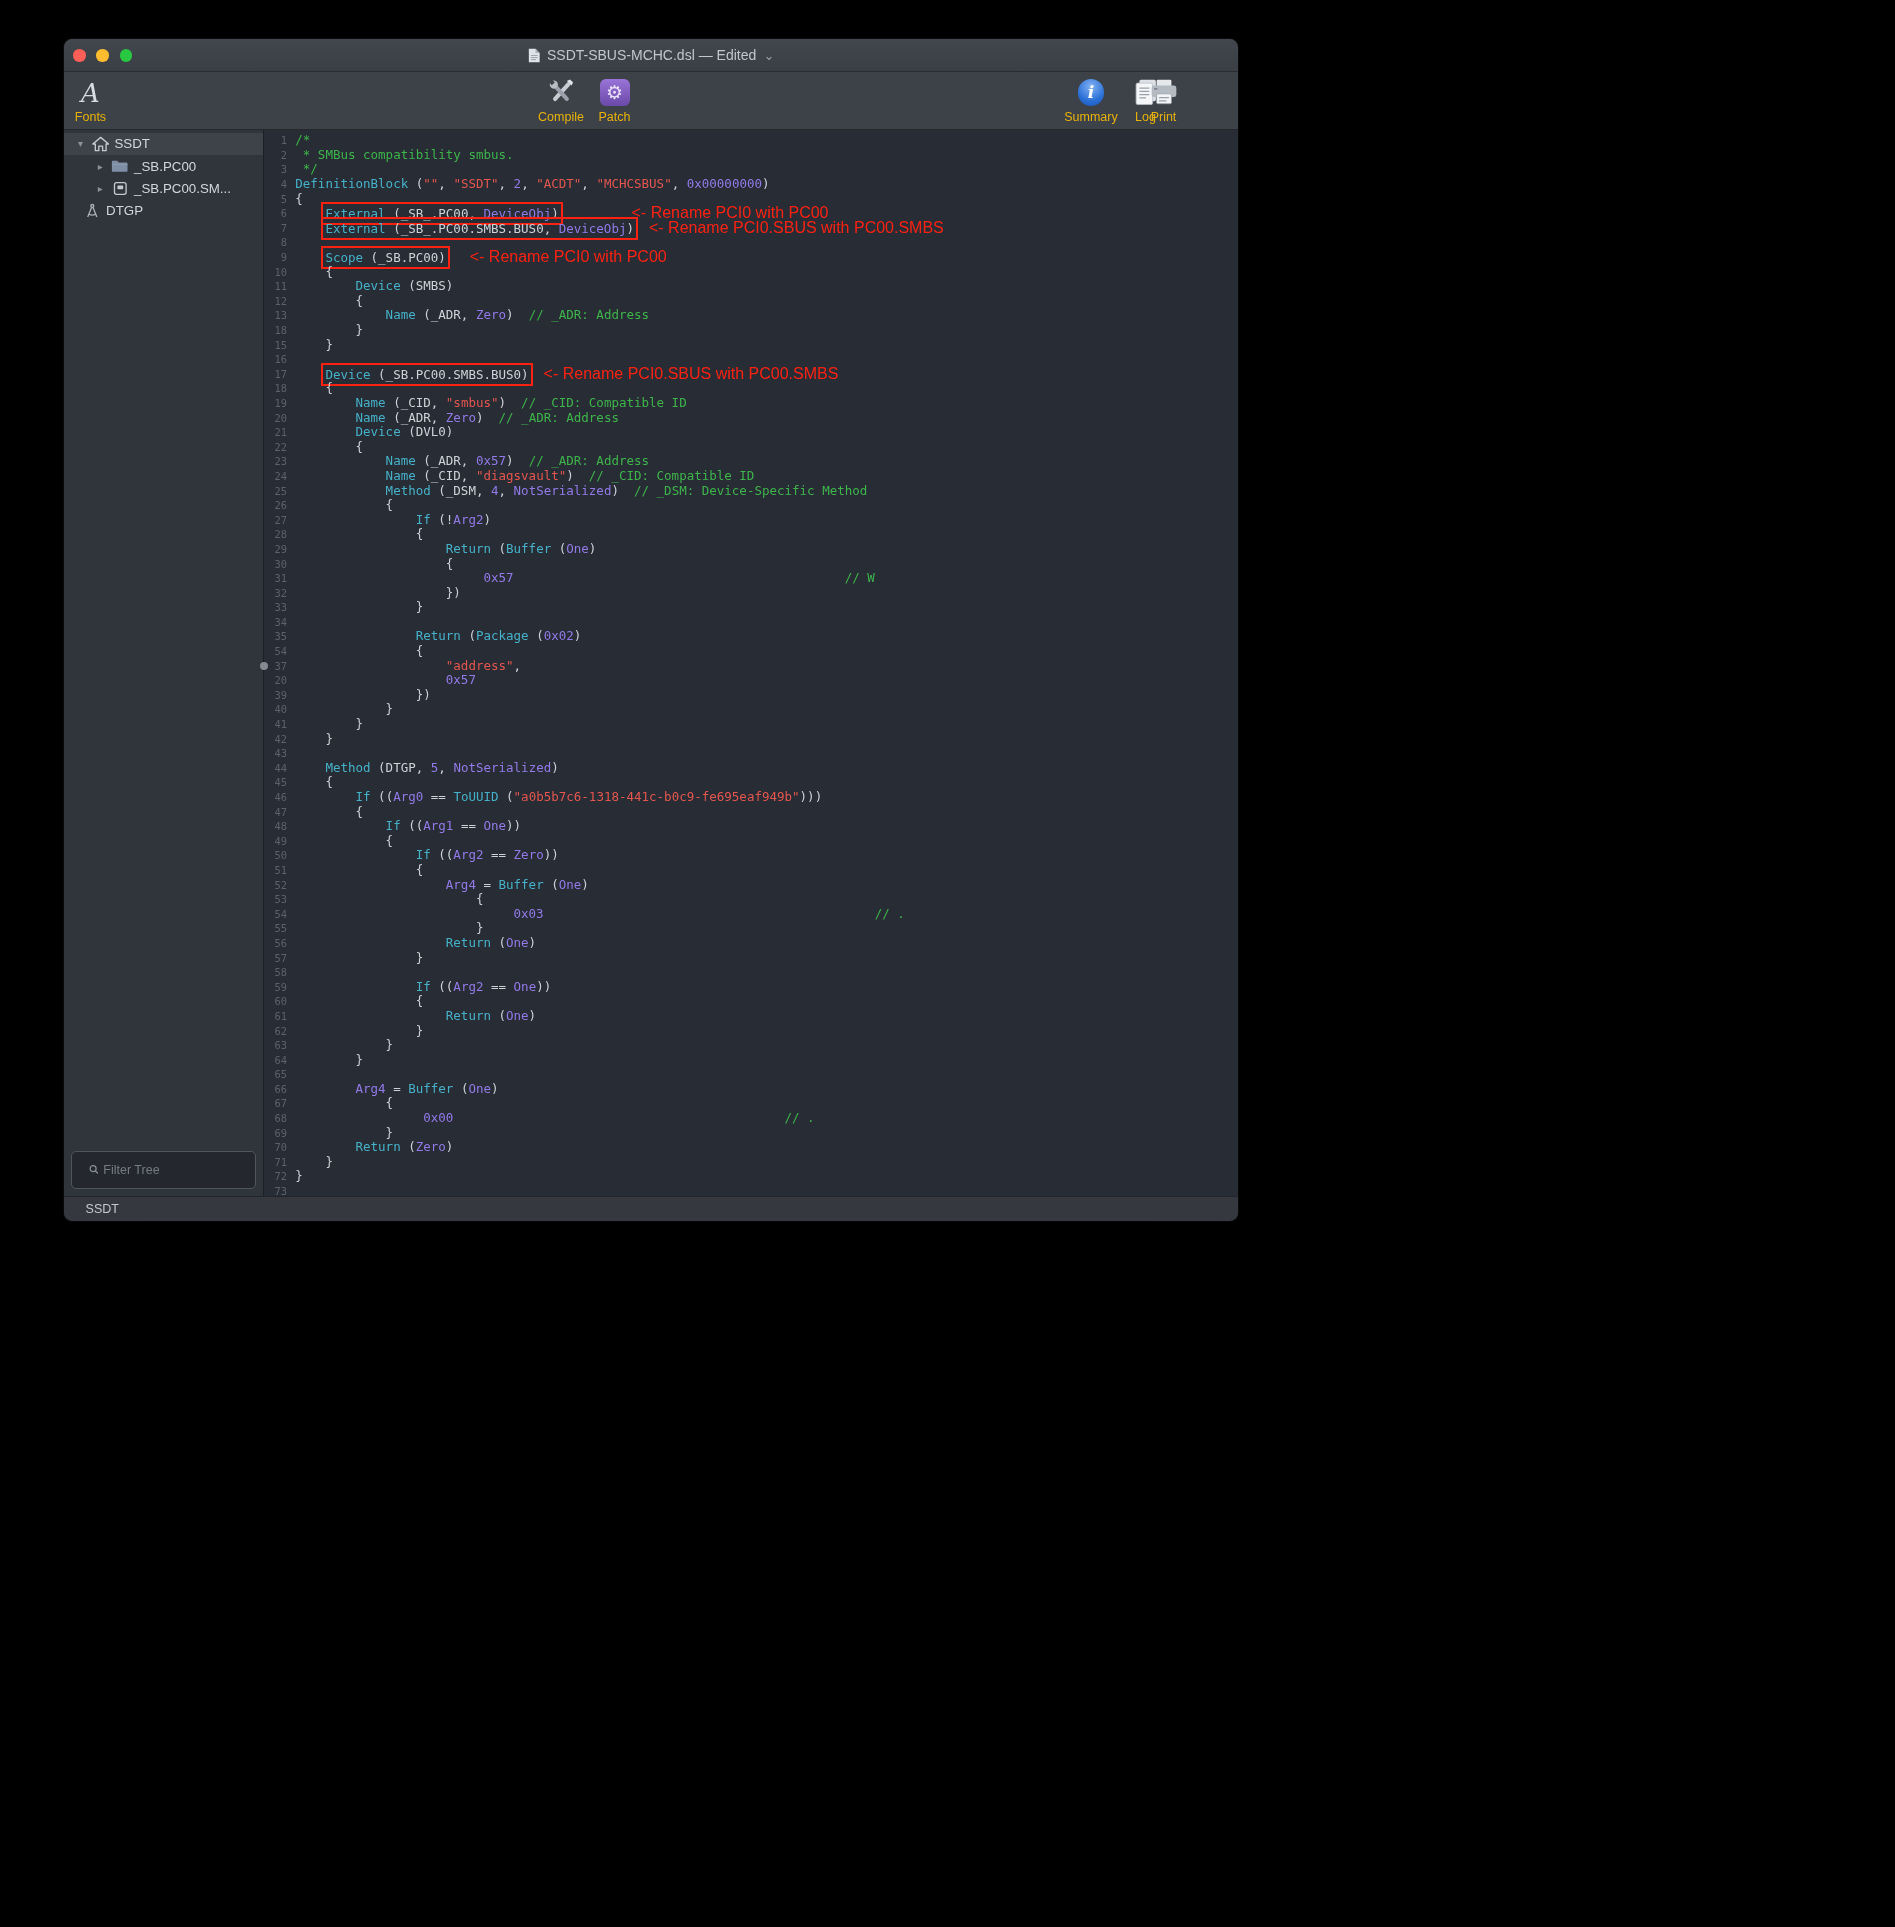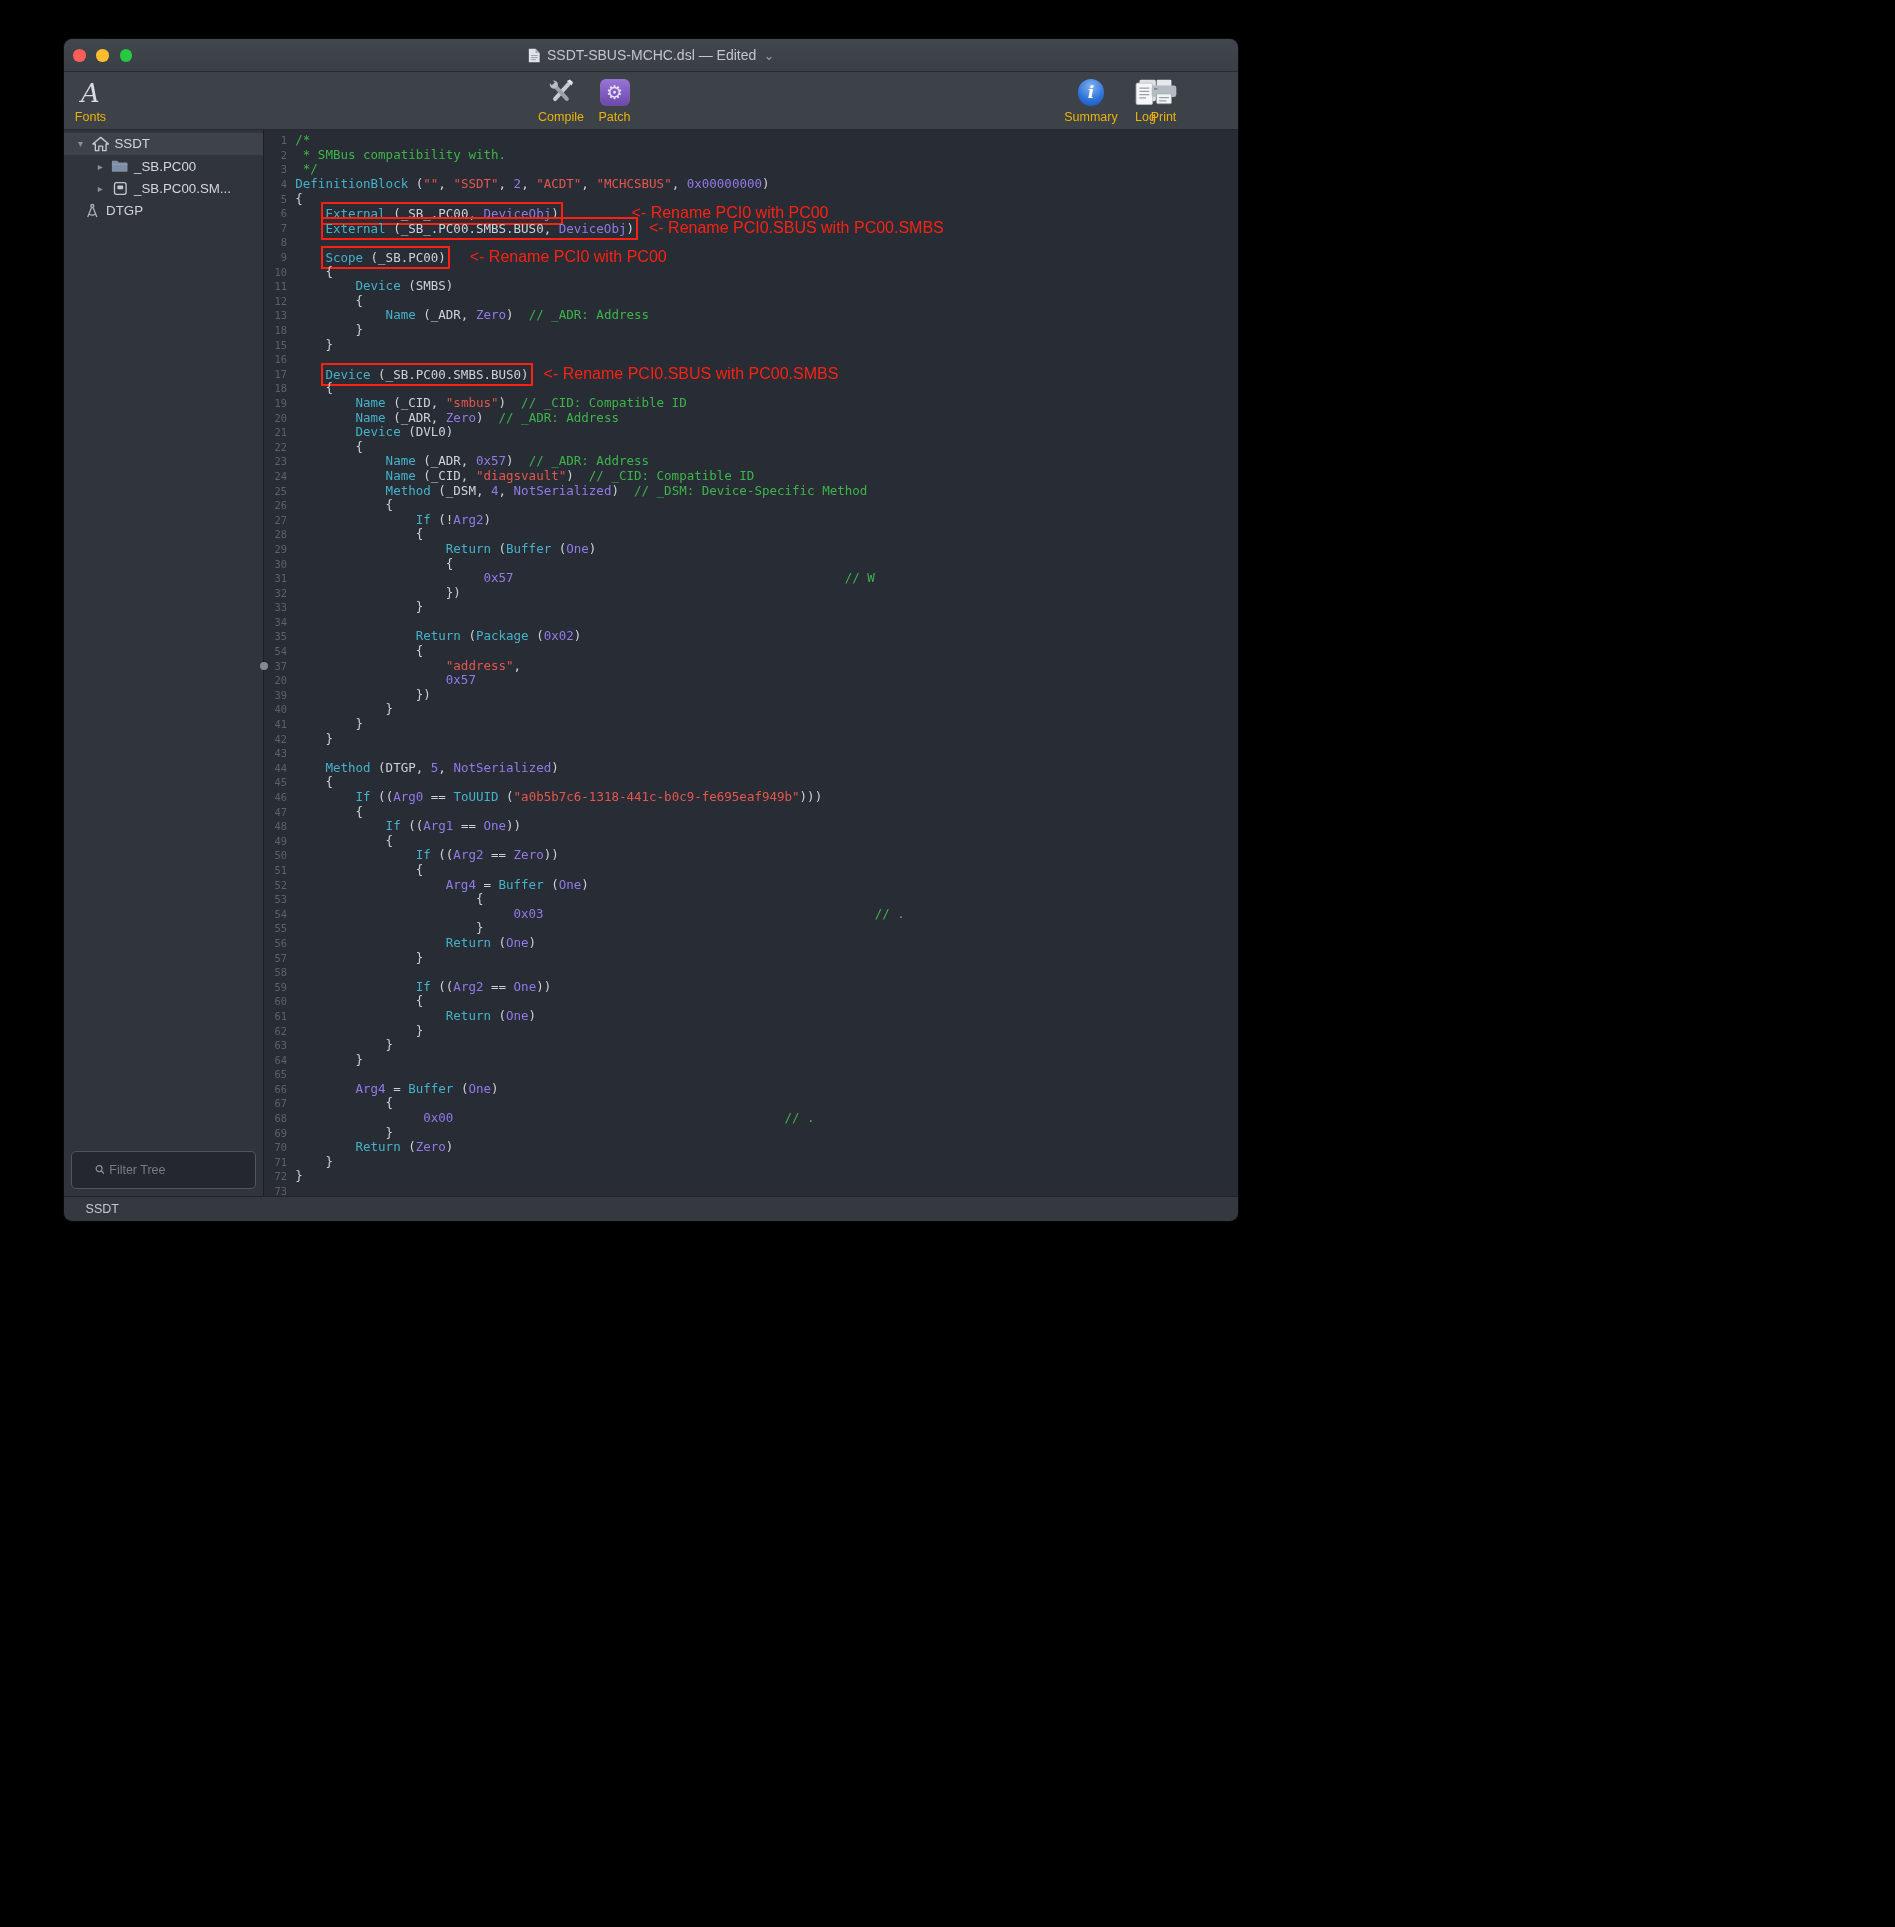--- a/index.html
+++ b/index.html
@@ -40,21 +40,21 @@
   .content{flex:1;display:flex;min-height:0;position:relative}
 
   .sidebar{width:200px;flex:0 0 auto;background:#30343b;border-right:0.8px solid #1d1f24;display:flex;flex-direction:column}
   .tree{flex:1;padding-top:2.5px;overflow:hidden}
   .tree-row{height:22.4px;display:flex;align-items:center;font-size:13.3px;color:#d3d6db;white-space:nowrap}
   .tree-row.selected{background:#3e434a}
   .disc{width:16.6px;flex:0 0 auto;text-align:center;color:#8b9199;font-size:10px;font-family:"DejaVu Sans",sans-serif}
   .tree-icon{width:23px;flex:0 0 auto;display:flex;justify-content:center;align-items:center}
   .tree-label{margin-left:2.5px}
   .filter{margin:5px 6.6px 7.5px;height:38px;flex:0 0 auto;background:#24272d;border:0.8px solid #515560;border-radius:5px;
-    display:flex;align-items:center;padding:0 23px;gap:5px}
+    display:flex;align-items:center;padding:0 17px;gap:5px}
   .filter input{background:transparent;border:none;outline:none;color:#aeb2b9;font-size:12.5px;width:100%;
     font-family:"Liberation Sans",sans-serif}
   .filter input::placeholder{color:#767b84}
 
   .editor{flex:1;background:var(--editor_bg,#272c35);overflow:hidden;padding-top:3.3px;position:relative}
   .line{display:flex;height:14.6px;line-height:14.6px;white-space:pre;
     font-family:"DejaVu Sans Mono",monospace;font-size:12.5px}
   .ln{flex:0 0 23px;text-align:right;color:#5c626c;font-size:10.4px;line-height:14.6px}
   .code{padding-left:8.3px}
   .t-w{color:var(--plain,#ced2d8)}
@@ -209,21 +209,21 @@
         <svg width="10.8" height="10.8" viewBox="0 0 13 13">
           <circle cx="5.5" cy="5.5" r="4" fill="none" stroke="#8a8f97" stroke-width="1.6"></circle>
           <path d="M8.5 8.5 L12 12" stroke="#8a8f97" stroke-width="1.8"></path>
         </svg>
         <input type="text" placeholder="Filter Tree" style="">
       </div>
     </div>
 
     <div class="editor" id="editor">
         <div class="line"><span class="ln">1</span><span class="code"><span class="t-c">/*</span></span></div>
-        <div class="line"><span class="ln">2</span><span class="code"><span class="t-c"> * SMBus compatibility with.</span></span></div>
+        <div class="line"><span class="ln">2</span><span class="code"><span class="t-c"> * SMBus compatibility smbus.</span></span></div>
         <div class="line"><span class="ln">3</span><span class="code"><span class="t-c"> */</span></span></div>
         <div class="line"><span class="ln">4</span><span class="code"><span class="t-k">DefinitionBlock</span><span class="t-w"> (</span><span class="t-s">""</span><span class="t-w">, </span><span class="t-s">"SSDT"</span><span class="t-w">, </span><span class="t-n">2</span><span class="t-w">, </span><span class="t-s">"ACDT"</span><span class="t-w">, </span><span class="t-s">"MCHCSBUS"</span><span class="t-w">, </span><span class="t-n">0x00000000</span><span class="t-w">)</span></span></div>
         <div class="line"><span class="ln">5</span><span class="code"><span class="t-w">{</span></span></div>
         <div class="line"><span class="ln">6</span><span class="code"><span class="t-w">    </span><span class="box"><span class="t-k">External</span><span class="t-w"> (_SB_.PC00, </span><span class="t-n">DeviceObj</span><span class="t-w">)</span></span><span class="ann">             &lt;- Rename PCI0 with PC00</span></span></div>
         <div class="line"><span class="ln">7</span><span class="code"><span class="t-w">    </span><span class="box"><span class="t-k">External</span><span class="t-w"> (_SB_.PC00.SMBS.BUS0, </span><span class="t-n">DeviceObj</span><span class="t-w">)</span></span><span class="ann">&lt;- Rename PCI0.SBUS with PC00.SMBS</span></span></div>
         <div class="line"><span class="ln">8</span><span class="code"></span></div>
         <div class="line"><span class="ln">9</span><span class="code"><span class="t-w">    </span><span class="box"><span class="t-k">Scope</span><span class="t-w"> (_SB.PC00)</span></span><span class="ann">  &lt;- Rename PCI0 with PC00</span></span></div>
         <div class="line"><span class="ln">10</span><span class="code"><span class="t-w">    </span><span class="t-w">{</span></span></div>
         <div class="line"><span class="ln">11</span><span class="code"><span class="t-w">        </span><span class="t-k">Device</span><span class="t-w"> (SMBS)</span></span></div>
         <div class="line"><span class="ln">12</span><span class="code"><span class="t-w">        </span><span class="t-w">{</span></span></div>

